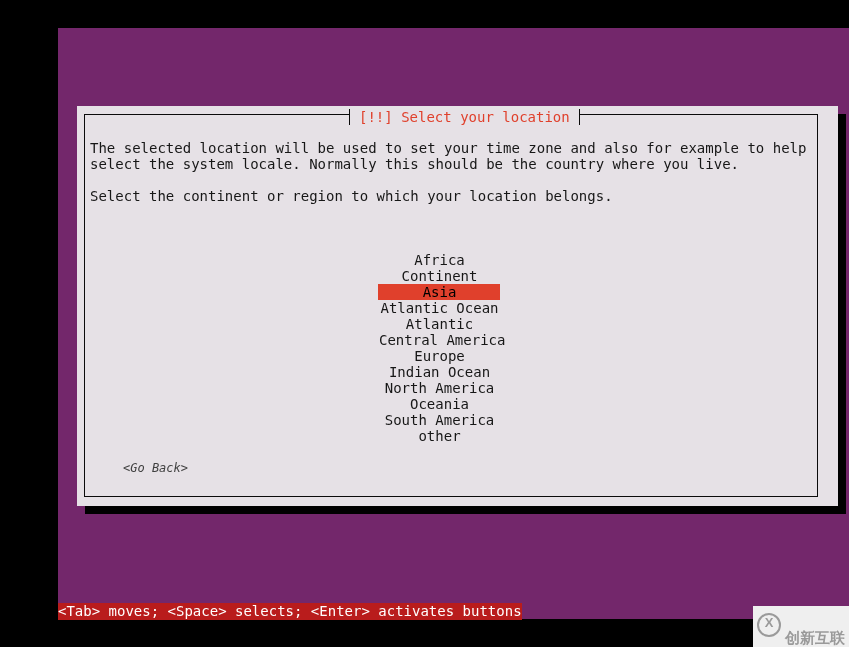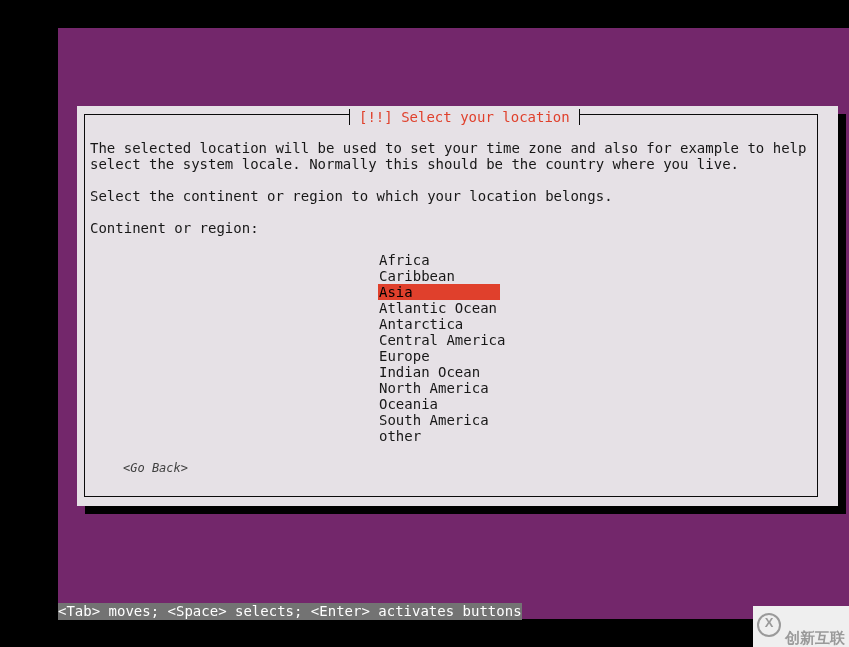--- a/index.html
+++ b/index.html
@@ -154,21 +154,21 @@
   
   #status-bar {
     position: absolute;
     left: 58px;
     top: 603px;
     height: 17px;
     color: #ffffff;
     font-size: 14px;
     line-height: 17px;
     white-space: pre;
-    background: #737373;
+    background: #b91c1c;
   }
 
   
   #watermark {
     position: absolute;
     left: 753px;
     top: 603px;
     width: 96px;
     height: 44px;
     background: #efefef;
@@ -246,28 +246,27 @@
         <div id="title-rule-right">
           <div class="tick"></div>
         </div>
       </div>
 
       <div class="dlg-text" style="left:13px; top:34px;">The selected location will be used to set your time zone and also for example to help</div>
       <div class="dlg-text" style="left:13px; top:50px;">select the system locale. Normally this should be the country where you live.</div>
 
       <div class="dlg-text" style="left:13px; top:82px;">Select the continent or region to which your location belongs.</div>
 
-      <div class="dlg-text" style="left:13px; top:114px;">Continent or region:</div>
-
-      <div id="continent-list" style="left:301px; top:146px;">
+
+      <div id="continent-list" style="left:301px; top:146px;text-align:center;">
         <div class="list-item">Africa</div>
-        <div class="list-item">Caribbean</div>
+        <div class="list-item">Continent</div>
         <div class="list-item selected">Asia</div>
         <div class="list-item">Atlantic Ocean</div>
-        <div class="list-item">Antarctica</div>
+        <div class="list-item">Atlantic</div>
         <div class="list-item">Central America</div>
         <div class="list-item">Europe</div>
         <div class="list-item">Indian Ocean</div>
         <div class="list-item">North America</div>
         <div class="list-item">Oceania</div>
         <div class="list-item">South America</div>
         <div class="list-item">other</div>
       </div>
 
       <div id="go-back" style="left:46px; top:354px;">&lt;Go Back&gt;</div>

